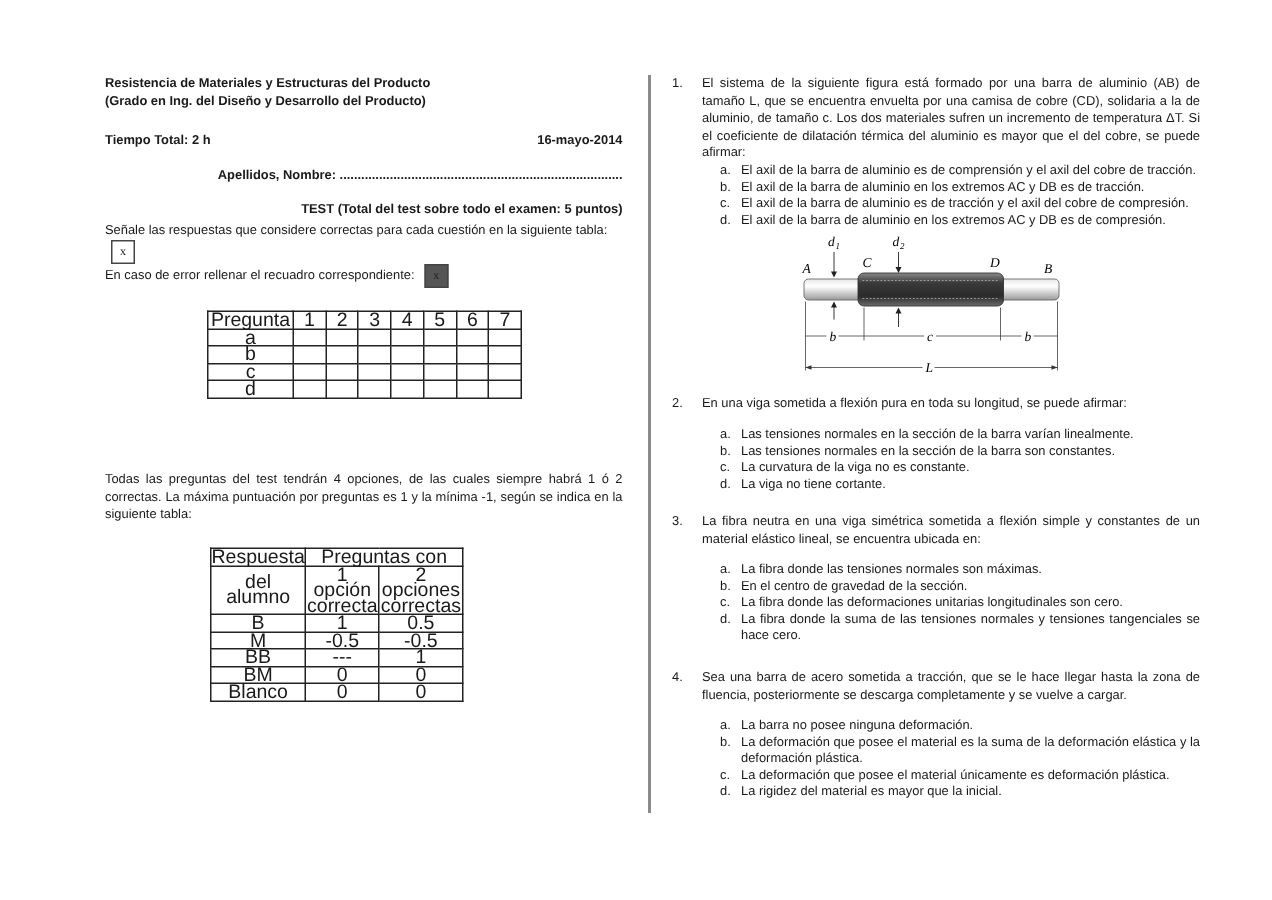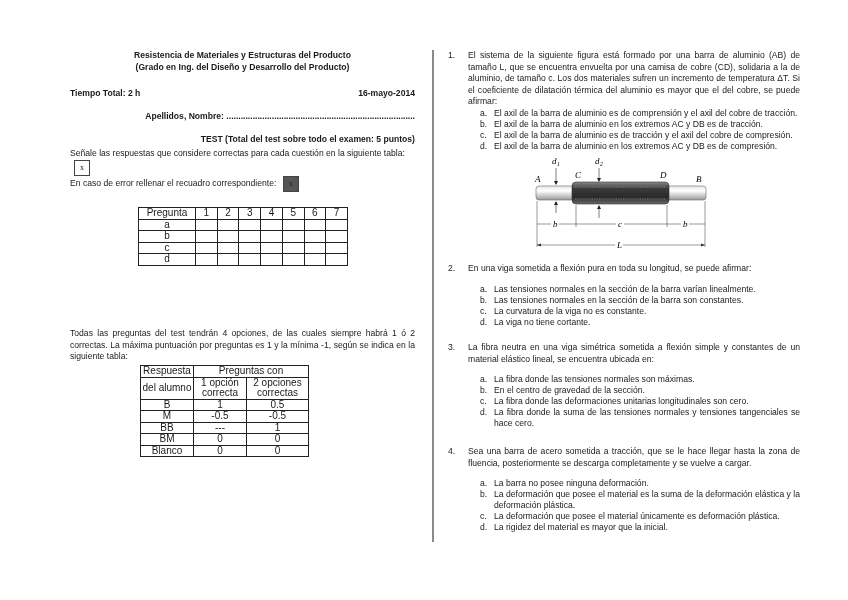--- a/index.html
+++ b/index.html
@@ -2,29 +2,29 @@
 <html><head>
 <meta charset="utf-8">
 <style>
   html, body { margin:0; padding:0; background:#fff; }
   body { width:848px; height:600px; position:relative; overflow:hidden;
          font-family:"Liberation Sans", sans-serif; color:#1a1a1a; font-size:8.6px; }
   .page { position:absolute; inset:0; }
   .col-left { position:absolute; left:70px; top:50px; width:345px; }
   .col-right { position:absolute; left:448px; top:50px; width:352px; }
   .divider { position:absolute; left:432px; top:50px; width:2px; height:492px; background:#8a8a8a; }
-  .title { text-align:center; font-weight:bold; font-size:8.6px; line-height:11.5px; }
+  .title { text-align:left; font-weight:bold; font-size:8.6px; line-height:11.5px; }
   .row-between { display:flex; justify-content:space-between; font-weight:bold; margin-top:12px;gap:12px; }
   .bold { font-weight:bold;text-align:right; }
   .u { }
   .line { line-height:11.5px; }
   .checkbox { display:inline-block; width:14px; height:14px; border:1px solid #444; text-align:center;
               font-family:"Liberation Serif", serif; font-size:8px; line-height:14px; vertical-align:middle; margin-left:4px; }
   .checkbox.filled { background:#555; color:#222; }
-  table.grid { border-collapse:collapse; font-size:10px; }
+  table.grid { border-collapse:collapse; font-size:13px; }
   table.grid td { border:1px solid #222; text-align:center; padding:0; height:10.5px; line-height:10.5px; }
   .justify { text-align:justify; line-height:11.5px; }
   .q { display:flex; line-height:11.5px; }
   .q .num { width:20px; flex:none; }
   .q .text { flex:1; text-align:justify; }
   .opts { margin-left:32px; margin-top:0; }
   .opt { display:flex; line-height:11px; }
   .opt .l { width:14px; flex:none; }
   .opt .t { flex:1; text-align:justify; }
   .figure { position:absolute; left:523px; top:155px; width:195px; height:98px; }
@@ -106,21 +106,21 @@
             <td></td>
             <td></td>
             <td></td>
             <td></td>
             <td></td>
             <td></td>
           </tr>
         </tbody>
     </table>
 
-    <div class="justify" style="position:absolute; top:278px; left:0; width:345px;">Todas las preguntas del test tendrán 4 opciones, de las cuales siempre habrá 1 ó 2 correctas. La máxima puntuación por preguntas es 1 y la mínima -1, según se indica en la siguiente tabla:</div>
+    <div class="justify" style="position:absolute; top:264px; left:0; width:345px;">Todas las preguntas del test tendrán 4 opciones, de las cuales siempre habrá 1 ó 2 correctas. La máxima puntuación por preguntas es 1 y la mínima -1, según se indica en la siguiente tabla:</div>
 
     <table class="grid" style="position:absolute; left:70px; top:315px; width:169px;">
       <tbody id="scoring-tbody">
         <tr>
           <td style="width:52px;">Respuesta</td>
           <td colspan="2">Preguntas con</td>
         </tr>
         <tr>
           <td>del alumno</td>
           <td>1 opción correcta</td>

